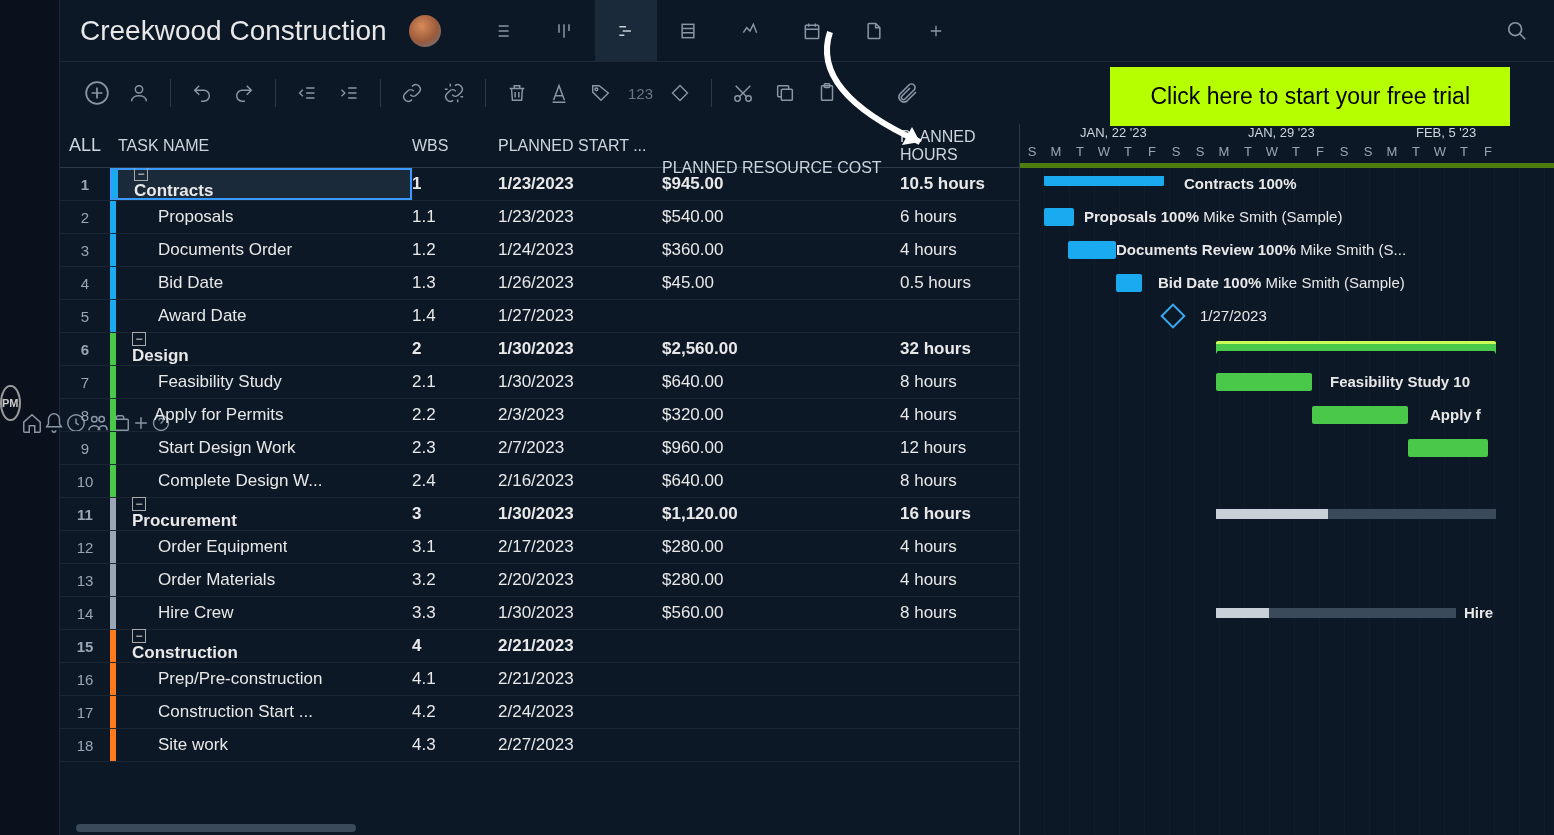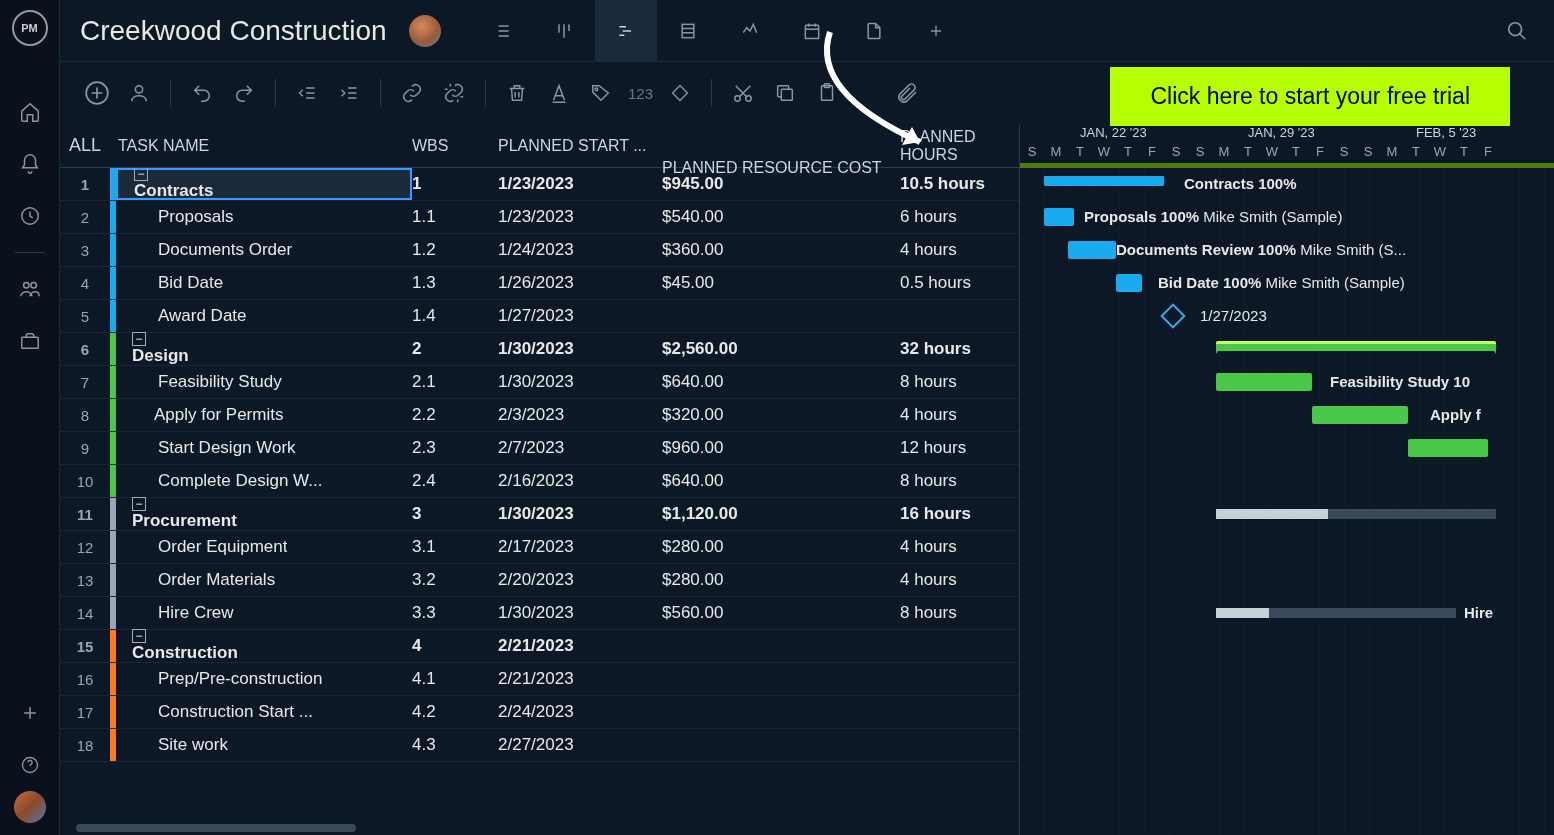--- a/index.html
+++ b/index.html
@@ -8,21 +8,21 @@
   background: #0d1826;
   font-family: -apple-system, BlinkMacSystemFont, "Segoe UI", Arial, sans-serif;
   color: #e8e8e8;
   overflow: hidden;
   position: relative;
 }
 .sidebar {
   position: absolute; left: 0; top: 0; width: 60px; height: 835px;
   background: #0a111c;
   border-right: 1px solid #1a2a3a;
-  display: flex; flex-direction: column; align-items: center;
+  display: flex; flex-direction: row; align-items: center;
   padding-top: 10px;
 }
 .sidebar .logo {
   width: 36px; height: 36px; border: 2px solid #999; border-radius: 50%;
   display: flex; align-items: center; justify-content: center;
   font-size: 11px; font-weight: 700; color: #ccc; margin-bottom: 40px;
 }
 .sidebar .icon-btn {
   width: 36px; height: 36px; display: flex; align-items: center; justify-content: center;
   color: #8a95a5; margin: 8px 0; cursor: pointer;

